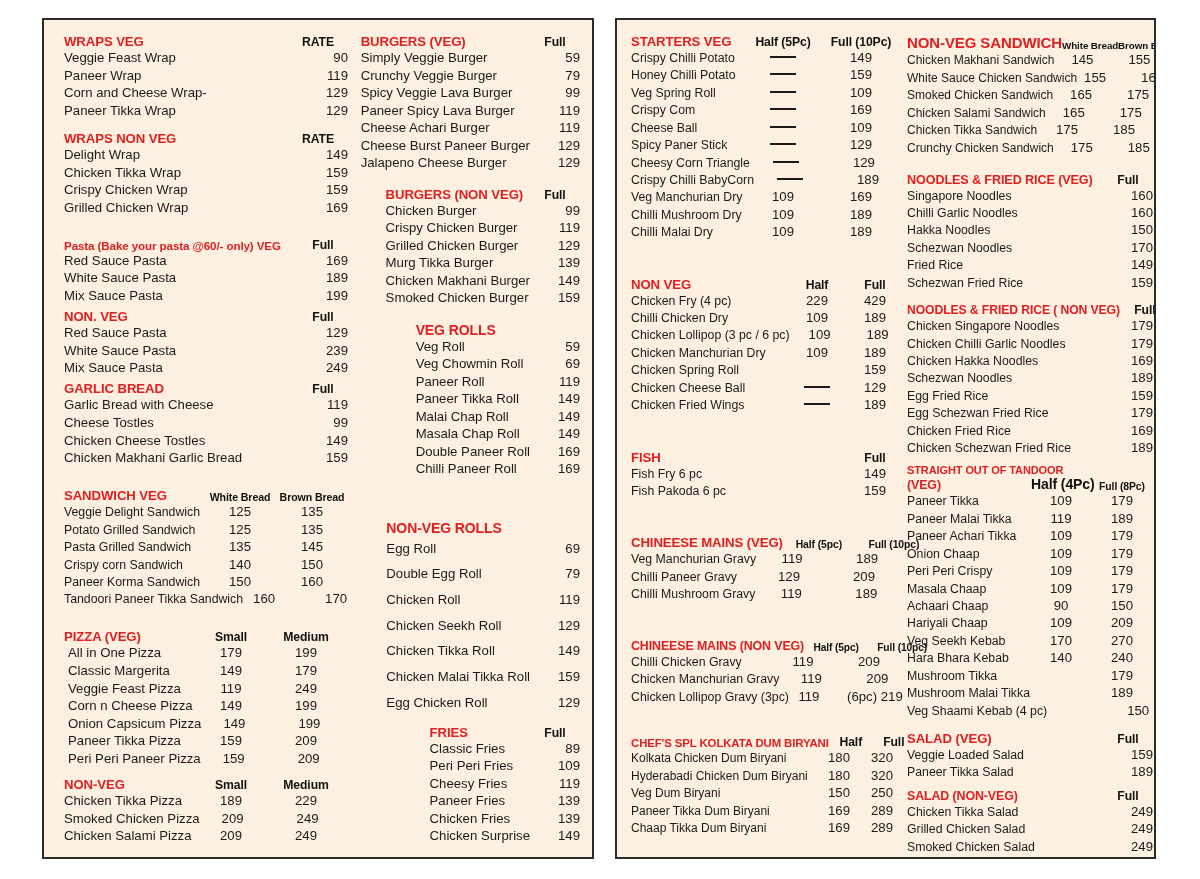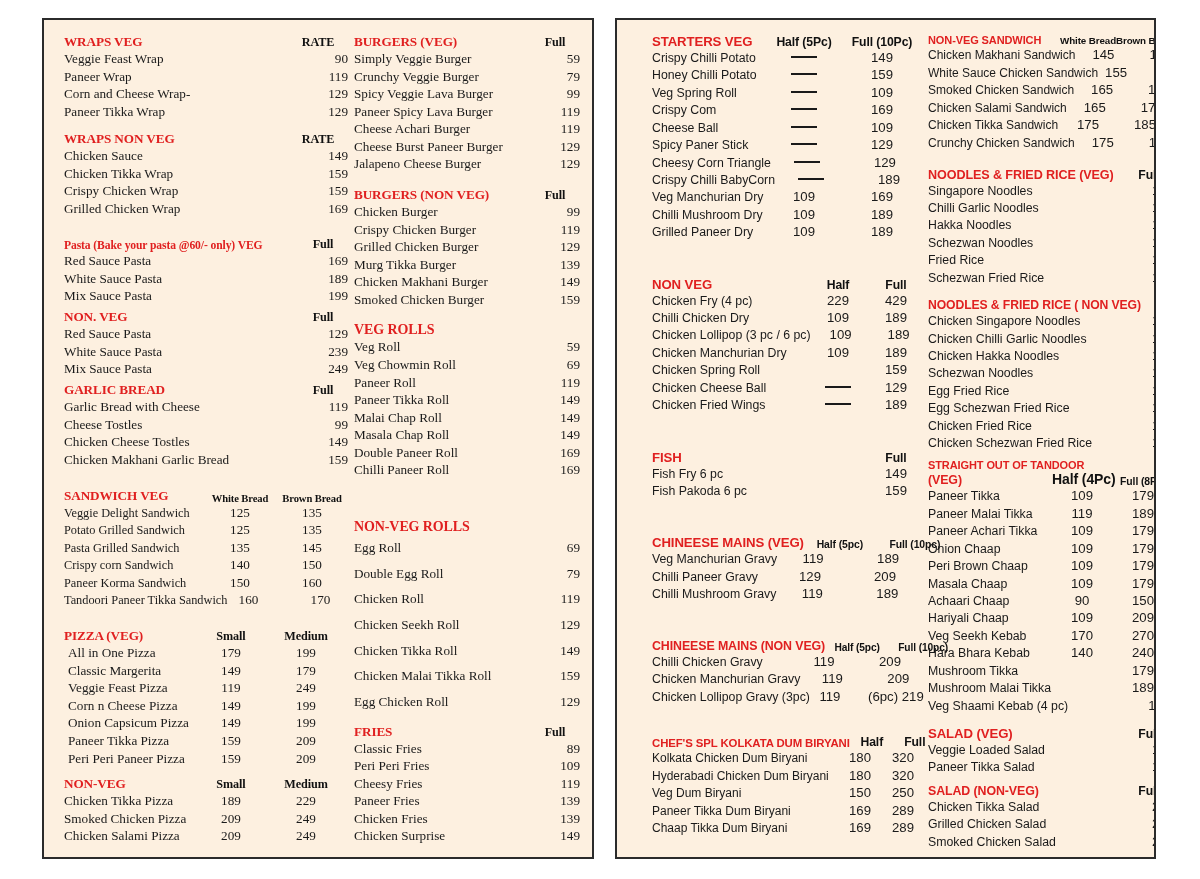--- a/index.html
+++ b/index.html
@@ -16,26 +16,26 @@
     gap: 21px;
     padding: 18px 44px 20px 42px;
   }
   .page {
     background: #fdf0e0;
     border: 2px solid #2b2b2b;
     padding: 14px 12px 10px 14px;
     display: flex;
     overflow: hidden;
   }
-  .page.left { width: 552px; font-family: Liberation Serif, serif; }
+  .page.left { width: 552px; }
   .page.right { width: 541px; }
 
   .col { display: flex; flex-direction: column; }
   .left .col-a { width: 290px; padding-left: 6px; }
-  .left .col-b { width: 244px; padding-left: 6px; }
+  .left .col-b { width: 244px; padding-left: 6px; align-items: flex-end; }
   .right .col-a { width: 272px; }
   .right .col-b { width: 250px; padding-left: 4px; }
 
   .block { margin-bottom: 2px; }
 
   .hdr {
     display: flex;
     align-items: flex-end;
     color: #e02020;
     font-weight: bold;
@@ -140,21 +140,21 @@
 
       <div class="gap22"></div>
 
       <div class="block">
         <div class="hdr">
           <span class="htitle">WRAPS NON VEG</span>
           <span class="spacer"></span>
           <span class="hcol w60">RATE</span>
         </div>
         <div class="row">
-            <span class="nm">Chicken Sauce</span>
+            <span class="nm">Delight Wrap</span>
             <span class="sp"></span>
             <span class="pr r w60">149</span>
           </div>
         <div class="row">
             <span class="nm">Chicken Tikka Wrap</span>
             <span class="sp"></span>
             <span class="pr r w60">159</span>
           </div>
         <div class="row">
             <span class="nm">Crispy Chicken Wrap</span>
@@ -594,21 +594,21 @@
             <span class="sp"></span>
             <span class="pr r w50">149</span>
           </div>
       </div>
     </div>
   </div>
 
   <div class="page right">
 
     <div style="display:flex; flex-direction:column; width:100%;">
-      <div style="display:flex; flex:1 1 auto;margin-left:21px;">
+      <div style="display:flex; flex:1 1 auto;">
 
         <div class="col col-a">
 
           <div class="block">
             <div class="hdr">
               <span class="htitle">STARTERS VEG</span>
               <span class="spacer"></span>
               <span class="hcol w72">Half (5Pc)</span>
               <span class="hcol w84">Full  (10Pc)</span>
             </div>
@@ -666,21 +666,21 @@
                 <span class="pr w72">109</span>
                 <span class="pr w84">169</span>
               </div>
             <div class="row sm">
                 <span class="nm">Chilli Mushroom Dry</span>
                 <span class="sp"></span>
                 <span class="pr w72">109</span>
                 <span class="pr w84">189</span>
               </div>
             <div class="row sm">
-                <span class="nm">Grilled Paneer Dry</span>
+                <span class="nm">Chilli Malai Dry</span>
                 <span class="sp"></span>
                 <span class="pr w72">109</span>
                 <span class="pr w84">189</span>
               </div>
           </div>
 
           <div class="gap34"></div>
 
           <div class="block">
             <div class="hdr">
@@ -850,21 +850,21 @@
                 <span class="pr" style="width:44px">169</span>
                 <span class="pr" style="width:42px">289</span>
               </div>
           </div>
         </div>
 
         <div class="col col-b">
 
           <div class="block">
             <div class="hdr">
-              <span class="htitle" style="font-size:11px">NON-VEG SANDWICH</span>
+              <span class="htitle" style="font-size:15px">NON-VEG SANDWICH</span>
               <span class="spacer"></span>
               <span class="hcol" style="font-size:9.8px;width:56px">White Bread</span>
               <span class="hcol" style="font-size:9.8px;width:58px">Brown Bread</span>
             </div>
             <div class="row xs">
                 <span class="nm">Chicken Makhani Sandwich</span>
                 <span class="sp"></span>
                 <span class="pr" style="width:56px">145</span>
                 <span class="pr" style="width:58px">155</span>
               </div>
@@ -1021,21 +1021,21 @@
                 <span class="pr" style="width:60px">109</span>
                 <span class="pr" style="width:62px">179</span>
               </div>
             <div class="row sm">
                 <span class="nm">Onion Chaap</span>
                 <span class="sp"></span>
                 <span class="pr" style="width:60px">109</span>
                 <span class="pr" style="width:62px">179</span>
               </div>
             <div class="row sm">
-                <span class="nm">Peri Brown Chaap</span>
+                <span class="nm">Peri Peri Crispy</span>
                 <span class="sp"></span>
                 <span class="pr" style="width:60px">109</span>
                 <span class="pr" style="width:62px">179</span>
               </div>
             <div class="row sm">
                 <span class="nm">Masala Chaap</span>
                 <span class="sp"></span>
                 <span class="pr" style="width:60px">109</span>
                 <span class="pr" style="width:62px">179</span>
               </div>

